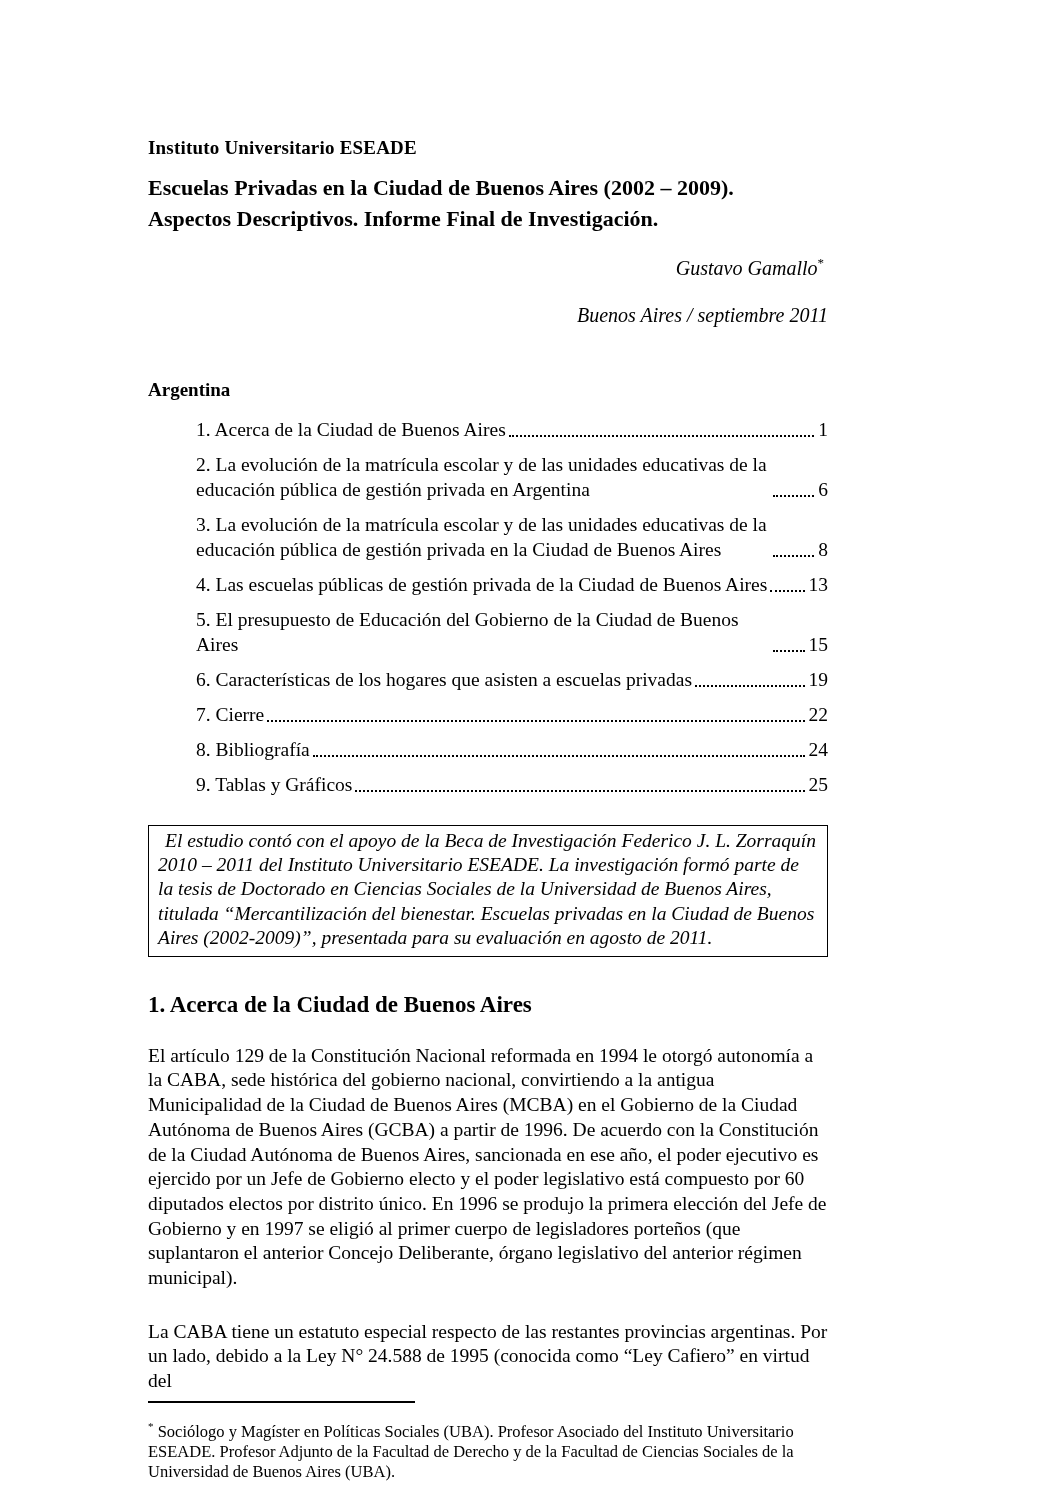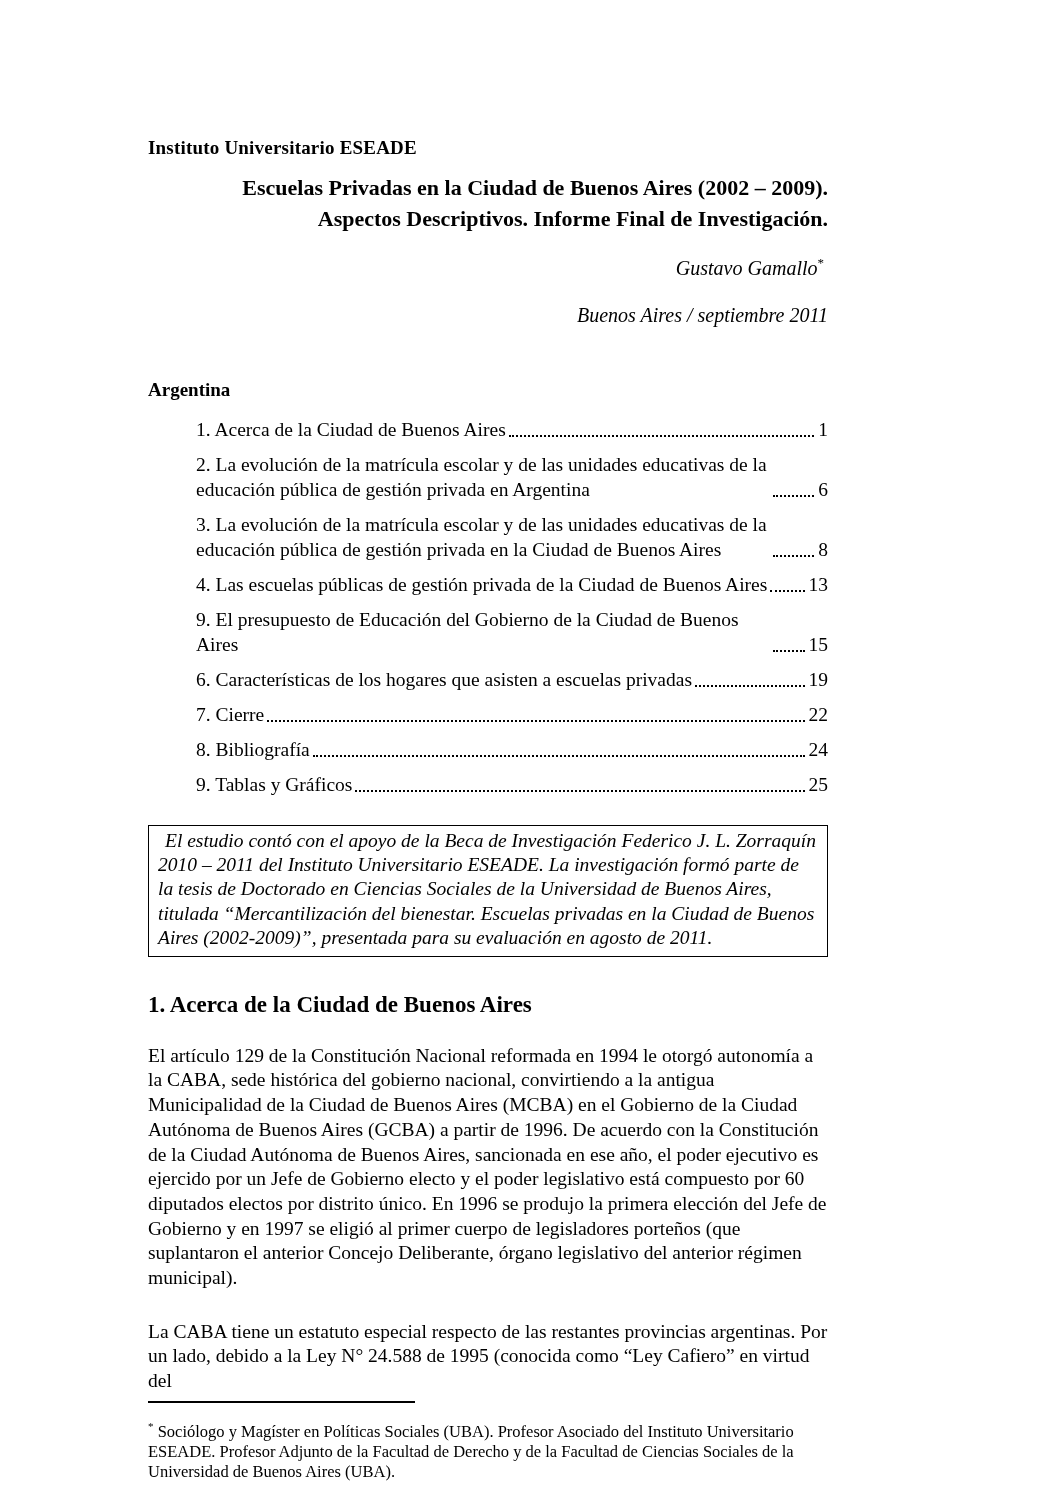--- a/index.html
+++ b/index.html
@@ -19,21 +19,21 @@
     background: #ffffff;
   }
   
   .institution {
     font-size: 19px;
     font-weight: bold;
     letter-spacing: 0.2px;
   }
   .doc-title {
     margin-top: 13px;
-    text-align: right;
+    text-align: left;
     font-size: 22px;
     font-weight: bold;
     line-height: 31px;
   }
   .byline {
     text-align: right;
     font-style: italic;
     font-size: 20px;
     line-height: 34px;
   }
@@ -149,21 +149,21 @@
         <span class="toc-page">8</span>
       </div>
 
       <div class="toc-item">
         <span class="toc-label">4. Las escuelas públicas de gestión privada de la Ciudad de Buenos Aires</span>
         <span class="toc-dots"></span>
         <span class="toc-page">13</span>
       </div>
 
       <div class="toc-item">
-        <span class="toc-label">9. El presupuesto de Educación del Gobierno de la Ciudad de Buenos Aires</span>
+        <span class="toc-label">5. El presupuesto de Educación del Gobierno de la Ciudad de Buenos Aires</span>
         <span class="toc-dots"></span>
         <span class="toc-page">15</span>
       </div>
 
       <div class="toc-item">
         <span class="toc-label">6. Características de los hogares que asisten a escuelas privadas</span>
         <span class="toc-dots"></span>
         <span class="toc-page">19</span>
       </div>
 

